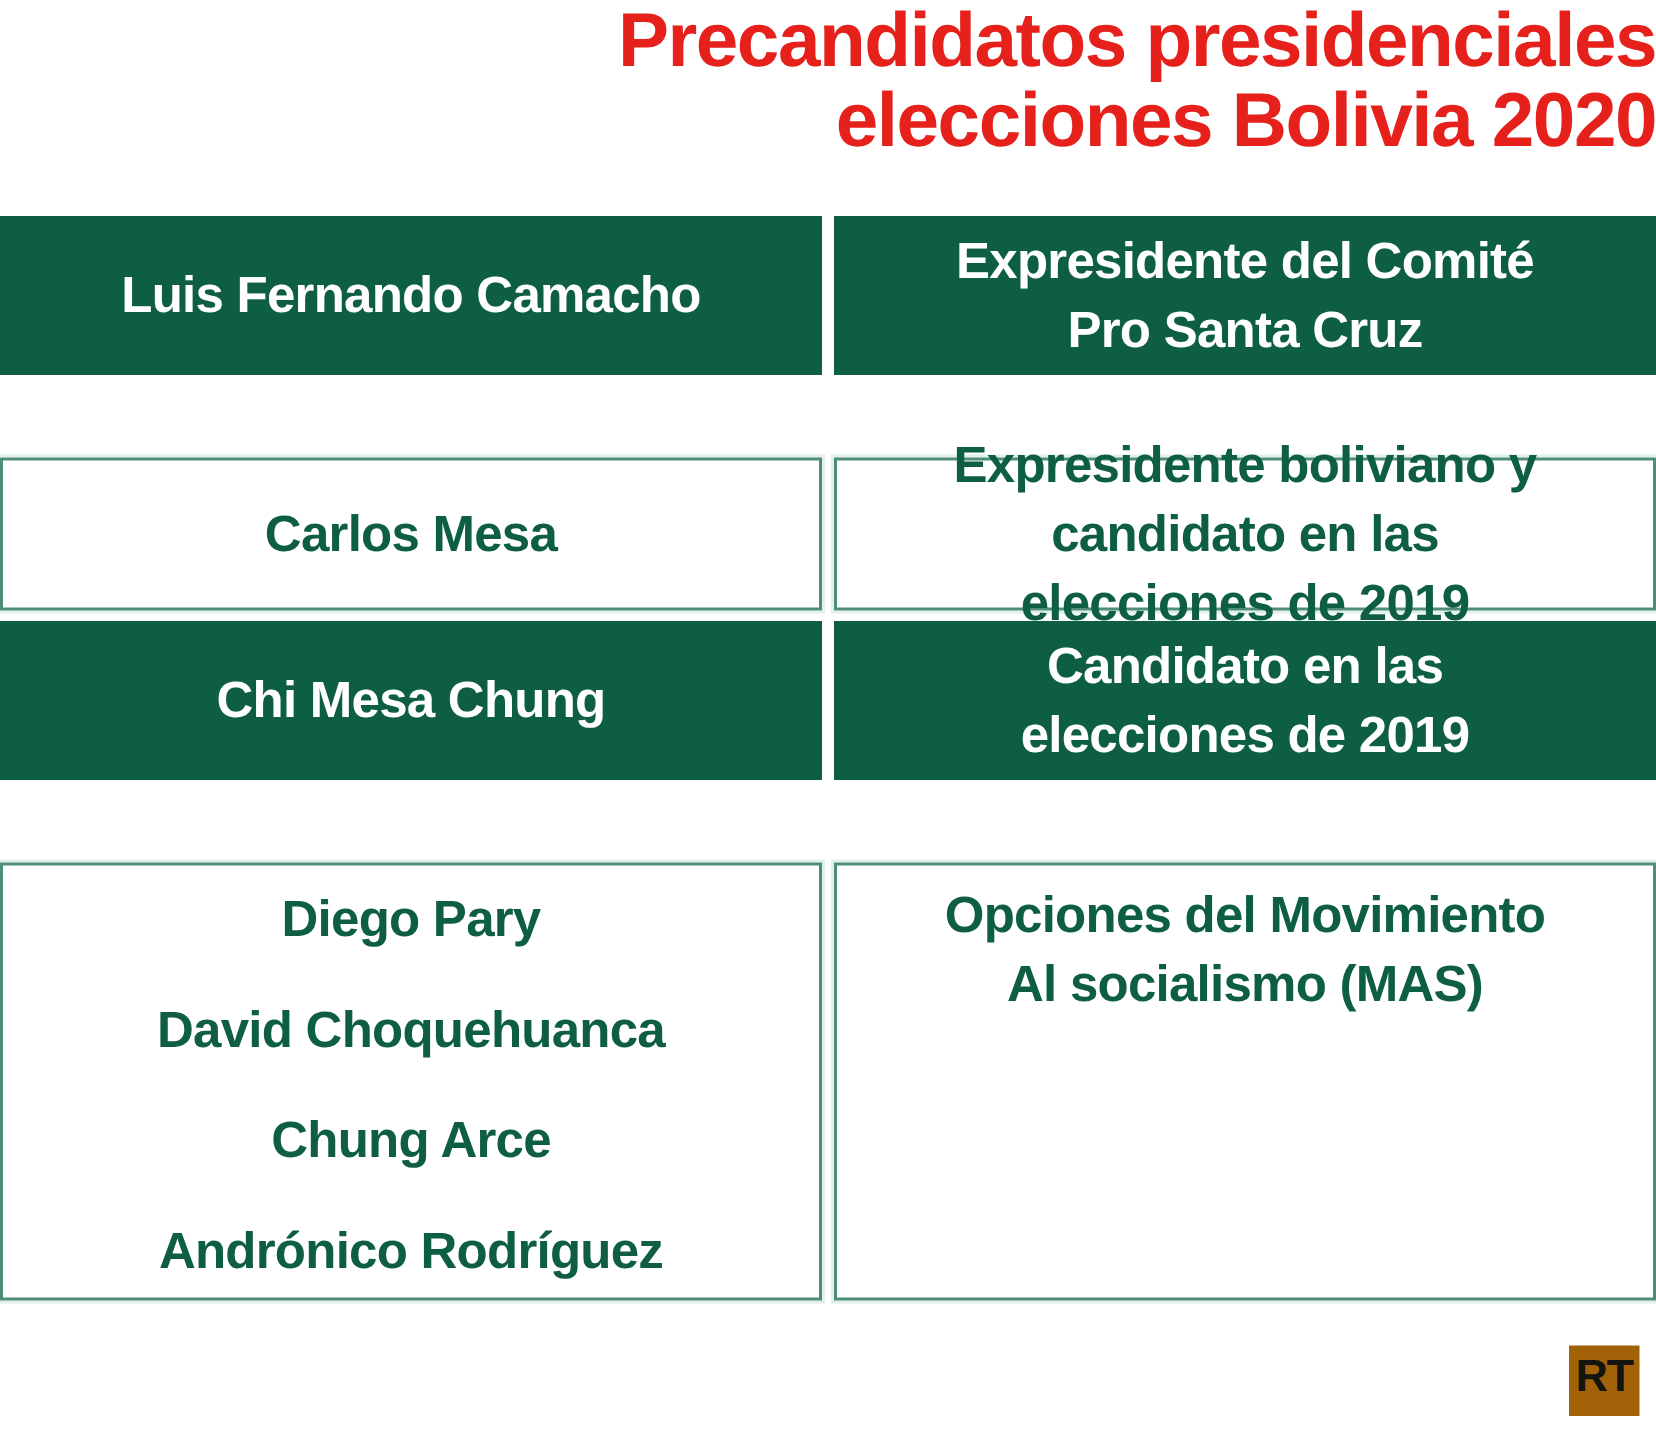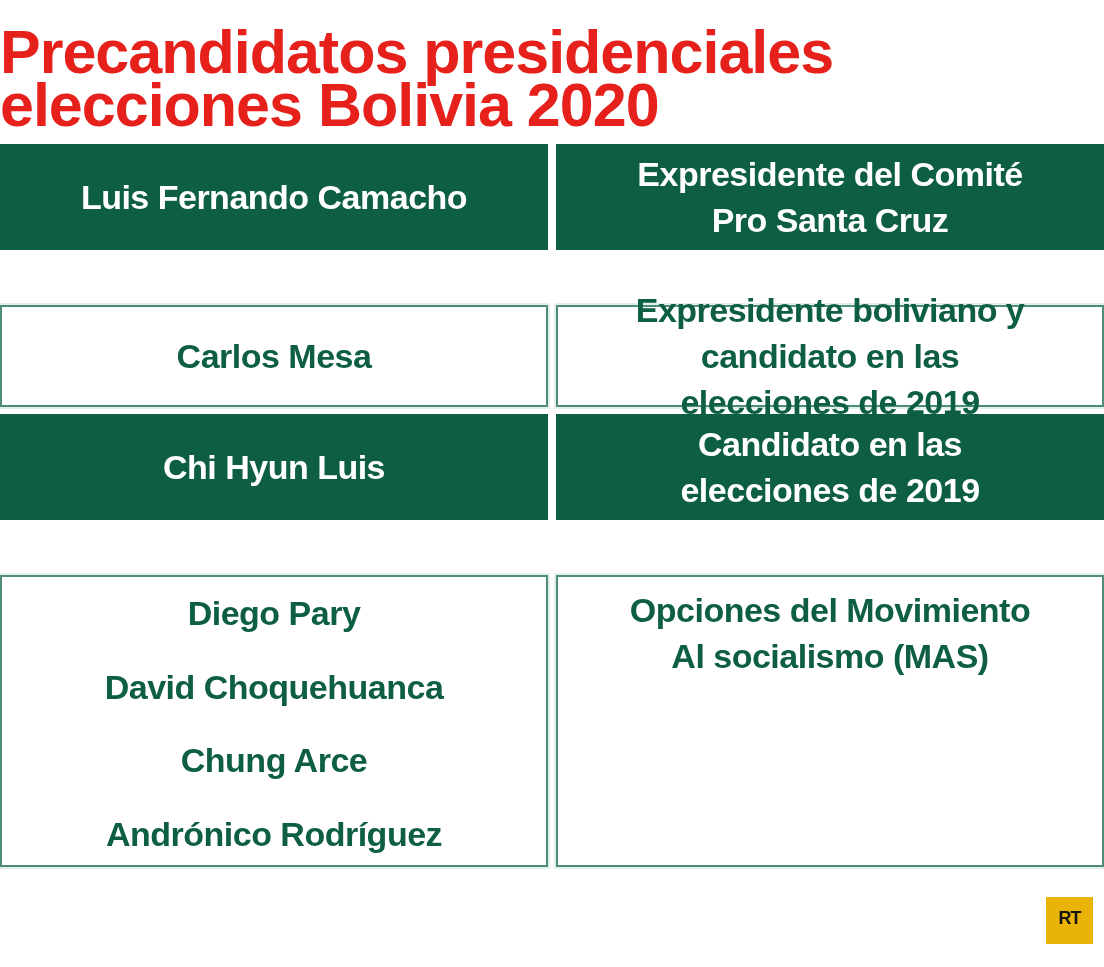--- a/index.html
+++ b/index.html
@@ -5,25 +5,25 @@
   html, body { margin: 0; padding: 0; background: #ffffff; }
   .page {
     position: relative;
     width: 1104px;
     height: 967px;
     background: #ffffff;
     overflow: hidden;
     font-family: "Liberation Sans", sans-serif;
   }
   .title {
-    padding-top: 26px;
-    text-align: left;
+    padding-top: 0;
+    text-align: right;
     color: #E6211C;
     font-weight: bold;
-    font-size: 61px;
+    font-size: 51px;
     line-height: 53px;
     letter-spacing: -1px;
   }
   .title .tline { display: block; }
   .grid {
     position: absolute;
     top: 144px;
     left: 0;
     width: 1104px;
     display: grid;
@@ -58,27 +58,27 @@
   }
   .cell.top { justify-content: space-between; padding-top: 10px; }
   .pre { white-space: pre-line; }
   .name-line { display: block; line-height: 53px; }
   .rt-logo {
     position: absolute;
     top: 897px;
     right: 11px;
     width: 47px;
     height: 47px;
-    background: #eab308;
+    background: #a16207;
     color: #141411;
     display: flex;
     align-items: center;
     justify-content: center;
     font-weight: bold;
-    font-size: 18px;
+    font-size: 30px;
     letter-spacing: -1px;
     padding-bottom: 5px;
     box-sizing: border-box;
   }
 </style>
 </head>
 <body>
 
 <div class="page">
 
@@ -100,21 +100,21 @@
     <div class="cell white">
       <span>Carlos Mesa</span>
     </div>
     <div class="cell white">
       <span class="pre">Expresidente boliviano y
 candidato en las
 elecciones de 2019</span>
     </div>
 
     <div class="cell green">
-      <span>Chi Hyun Luis</span>
+      <span>Chi Mesa Chung</span>
     </div>
     <div class="cell green">
       <span class="pre">Candidato en las
 elecciones de 2019</span>
     </div>
 
     <div class="cell white top">
       <span class="name-line">Diego Pary</span>
       <span class="name-line">David Choquehuanca</span>
       <span class="name-line">Chung Arce</span>

